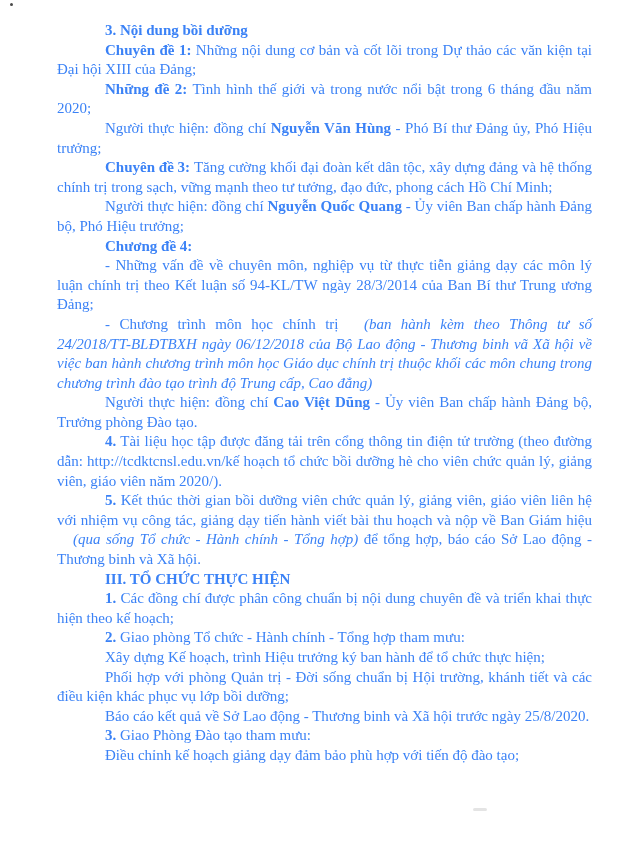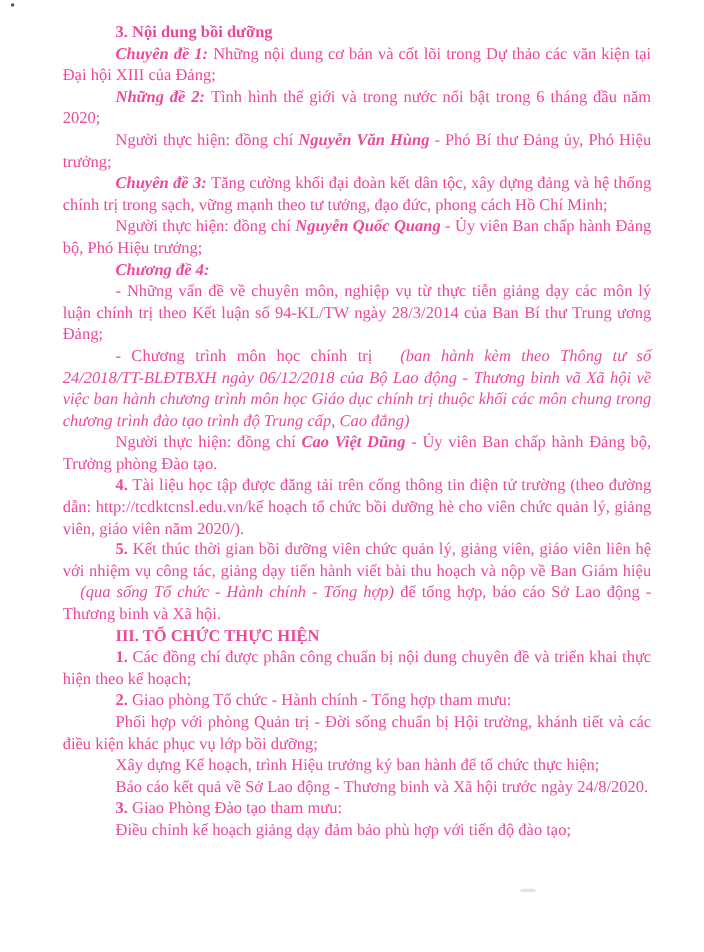--- a/index.html
+++ b/index.html
@@ -19,26 +19,26 @@
     position: absolute;
     left: 57px; top: 21px;
     width: 535px;
   }
   p.para {
     margin: 0;
     font-size: 15px;
     line-height: 19.6px;
     text-align: justify;
     text-indent: 48px;
-    color: #ec4899;
+    color: #3b82f6;
   }
   .r  { font-weight: normal; font-style: normal; }
   .b  { font-weight: bold;   font-style: normal; }
   .i  { font-weight: normal; font-style: italic; margin-left: 16px; }
-  .bi { font-weight: bold;   font-style: italic; }
+  .bi { font-weight: bold;   }
   
   .speck-top-left {
     position: absolute; left: 10px; top: 3px;
     width: 3px; height: 3px; border-radius: 50%;
     background: #4a4a4a;
   }
   .smudge-bottom {
     position: absolute; left: 473px; top: 808px;
     width: 14px; height: 3px; border-radius: 2px;
     background: #d9d9d9; opacity: .7;
@@ -76,26 +76,26 @@
     <p class="para"><span class="b">4.</span><span class="r"> Tài liệu học tập được đăng tải trên cổng thông tin điện tử trường (theo đường dẫn: http://tcdktcnsl.edu.vn/kế hoạch tổ chức bồi dưỡng hè cho viên chức quản lý, giảng viên, giáo viên năm 2020/).</span></p>
 
     <p class="para"><span class="b">5.</span><span class="r"> Kết thúc thời gian bồi dưỡng viên chức quản lý, giảng viên, giáo viên liên hệ với nhiệm vụ công tác, giảng dạy tiến hành viết bài thu hoạch và nộp về Ban Giám hiệu </span><span class="i">(qua sống Tổ chức - Hành chính - Tổng hợp)</span><span class="r"> để tổng hợp, báo cáo Sở Lao động - Thương binh và Xã hội.</span></p>
 
     <p class="para"><span class="b">III. TỔ CHỨC THỰC HIỆN</span></p>
 
     <p class="para"><span class="b">1.</span><span class="r"> Các đồng chí được phân công chuẩn bị nội dung chuyên đề và triển khai thực hiện theo kế hoạch;</span></p>
 
     <p class="para"><span class="b">2.</span><span class="r"> Giao phòng Tổ chức - Hành chính - Tổng hợp tham mưu:</span></p>
 
+    <p class="para"><span class="r">Xây dựng Kế hoạch, trình Hiệu trưởng ký ban hành để tổ chức thực hiện;</span></p>
+
     <p class="para"><span class="r">Phối hợp với phòng Quản trị - Đời sống chuẩn bị Hội trường, khánh tiết và các điều kiện khác phục vụ lớp bồi dưỡng;</span></p>
 
-    <p class="para"><span class="r">Xây dựng Kế hoạch, trình Hiệu trưởng ký ban hành để tổ chức thực hiện;</span></p>
 
-
-    <p class="para"><span class="r">Báo cáo kết quả về Sở Lao động - Thương binh và Xã hội trước ngày 24/8/2020.</span></p>
+    <p class="para"><span class="r">Báo cáo kết quả về Sở Lao động - Thương binh và Xã hội trước ngày 25/8/2020.</span></p>
 
     <p class="para"><span class="b">3.</span><span class="r"> Giao Phòng Đào tạo tham mưu:</span></p>
 
     <p class="para"><span class="r">Điều chỉnh kế hoạch giảng dạy đảm bảo phù hợp với tiến độ đào tạo;</span></p>
 
   </div>
 
   <div class="smudge-bottom"></div>
 </div>
 

